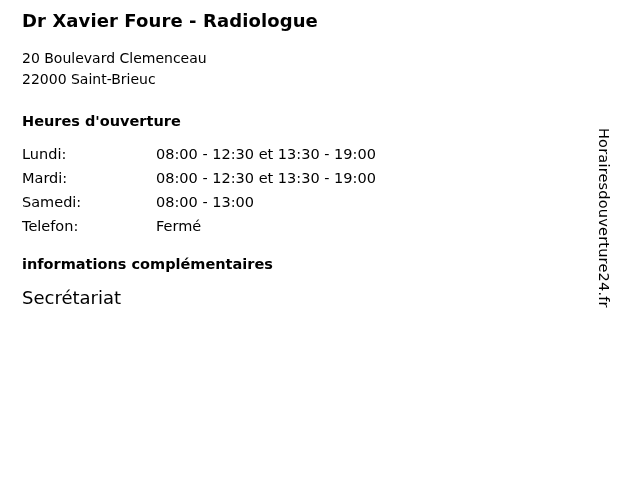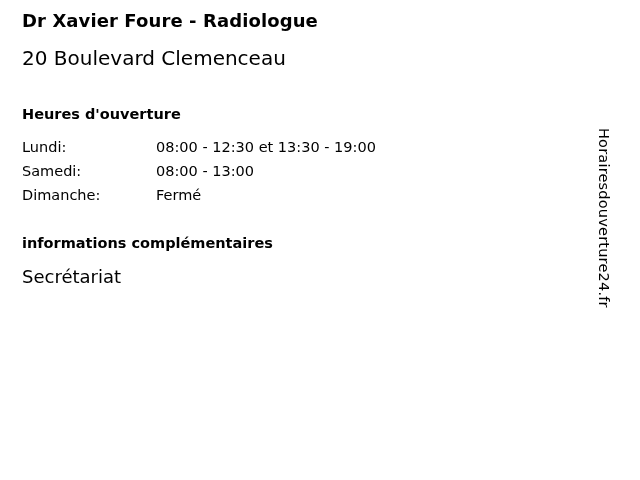--- a/index.html
+++ b/index.html
@@ -28,49 +28,49 @@
     width: 566px;
   }
   .title {
     font-size: 18px;
     font-weight: bold;
     letter-spacing: 0.1px;
     margin: 0 0 16px 0;
     line-height: 22px;
   }
   .addr-line {
-    font-size: 20px;
+    font-size: 14px;
     line-height: 21px;
     white-space: nowrap;
   }
   .section-title {
     font-size: 14.5px;
     font-weight: bold;
-    margin-top: 36px;
+    margin-top: 22px;
     margin-bottom: 14px;
     line-height: 19px;
   }
   table.hours {
     border-collapse: collapse;
     font-size: 14.5px;
   }
   table.hours td {
     padding: 0 0 6px 0;
     vertical-align: top;
     line-height: 18px;
     white-space: nowrap;
   }
   table.hours td.day {
     width: 126px;
     padding-right: 8px;
   }
   .info-title {
     font-size: 14.5px;
     font-weight: bold;
-    margin-top: 24px;
+    margin-top: 14px;
     margin-bottom: 14px;
     line-height: 19px;
   }
   .info-text {
     font-size: 18px;
     line-height: 19px;
   }
   .vertical-brand {
     position: absolute;
     left: 612px;
@@ -86,35 +86,40 @@
 </head>
 <body>
 
 <div class="page">
 
   <div class="content">
 
     <h1 class="title">Dr Xavier Foure - Radiologue</h1>
 
     <div class="addr-line">20 Boulevard Clemenceau</div>
+    <div class="addr-line">22000 Saint-Brieuc</div>
 
     <div class="section-title">Heures d'ouverture</div>
 
     <table class="hours">
       <tbody>
         <tr>
           <td class="day">Lundi:</td>
           <td class="time">08:00 - 12:30 et 13:30 - 19:00</td>
         </tr>
         <tr>
+          <td class="day">Mardi:</td>
+          <td class="time">08:00 - 12:30 et 13:30 - 19:00</td>
+        </tr>
+        <tr>
           <td class="day">Samedi:</td>
           <td class="time">08:00 - 13:00</td>
         </tr>
         <tr>
-          <td class="day">Dimanche:</td>
+          <td class="day">Telefon:</td>
           <td class="time">Fermé</td>
         </tr>
       </tbody>
     </table>
 
     <div class="info-title">informations complémentaires</div>
     <div class="info-text">Secrétariat</div>
 
   </div>
 

